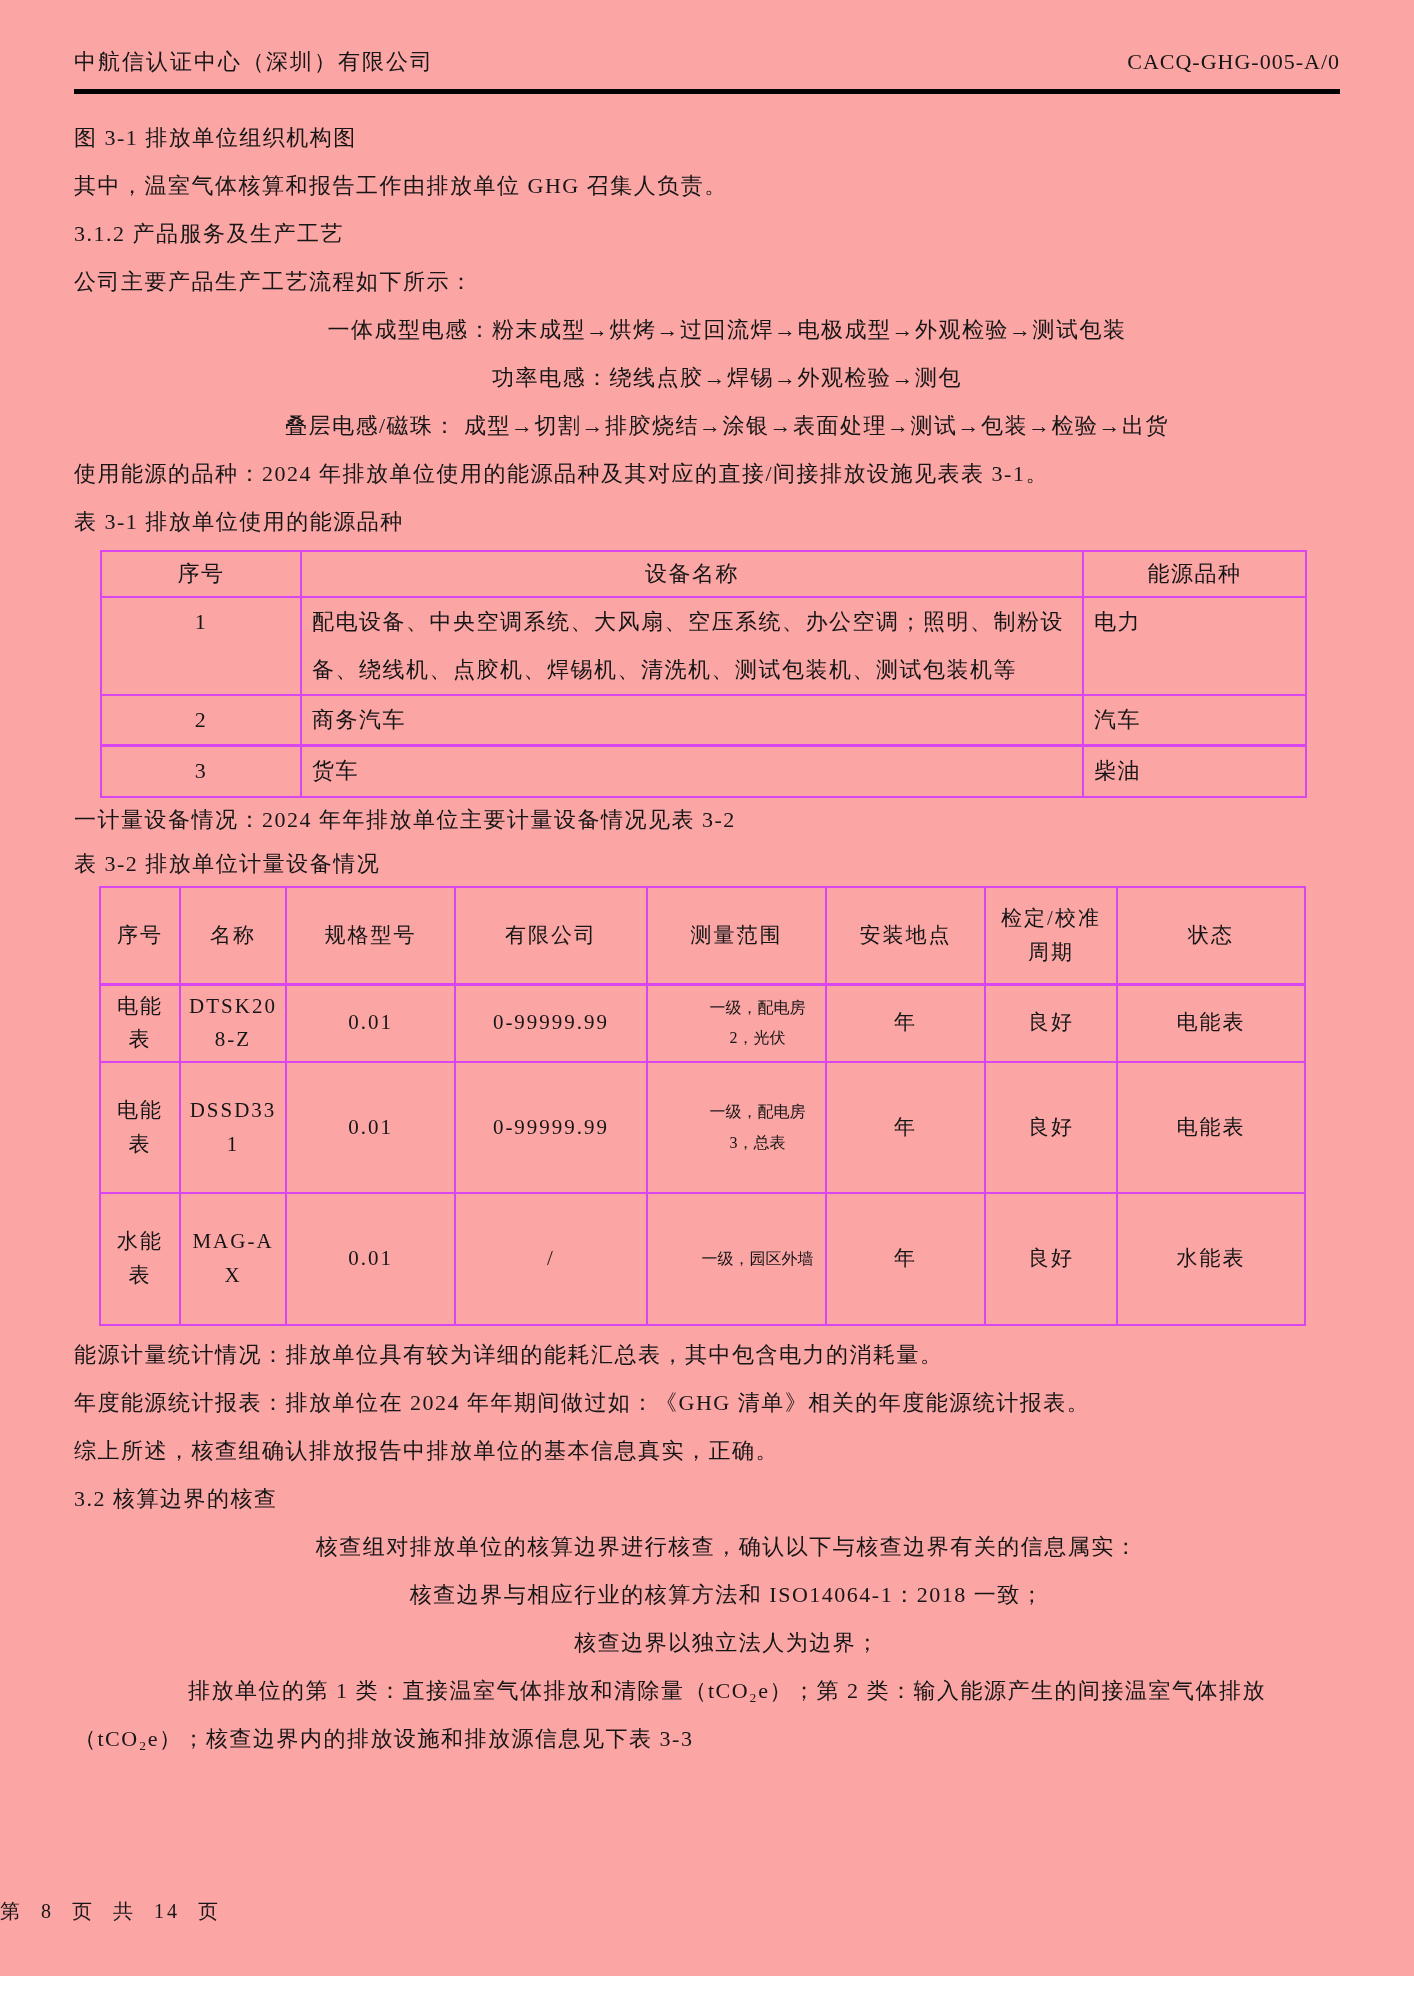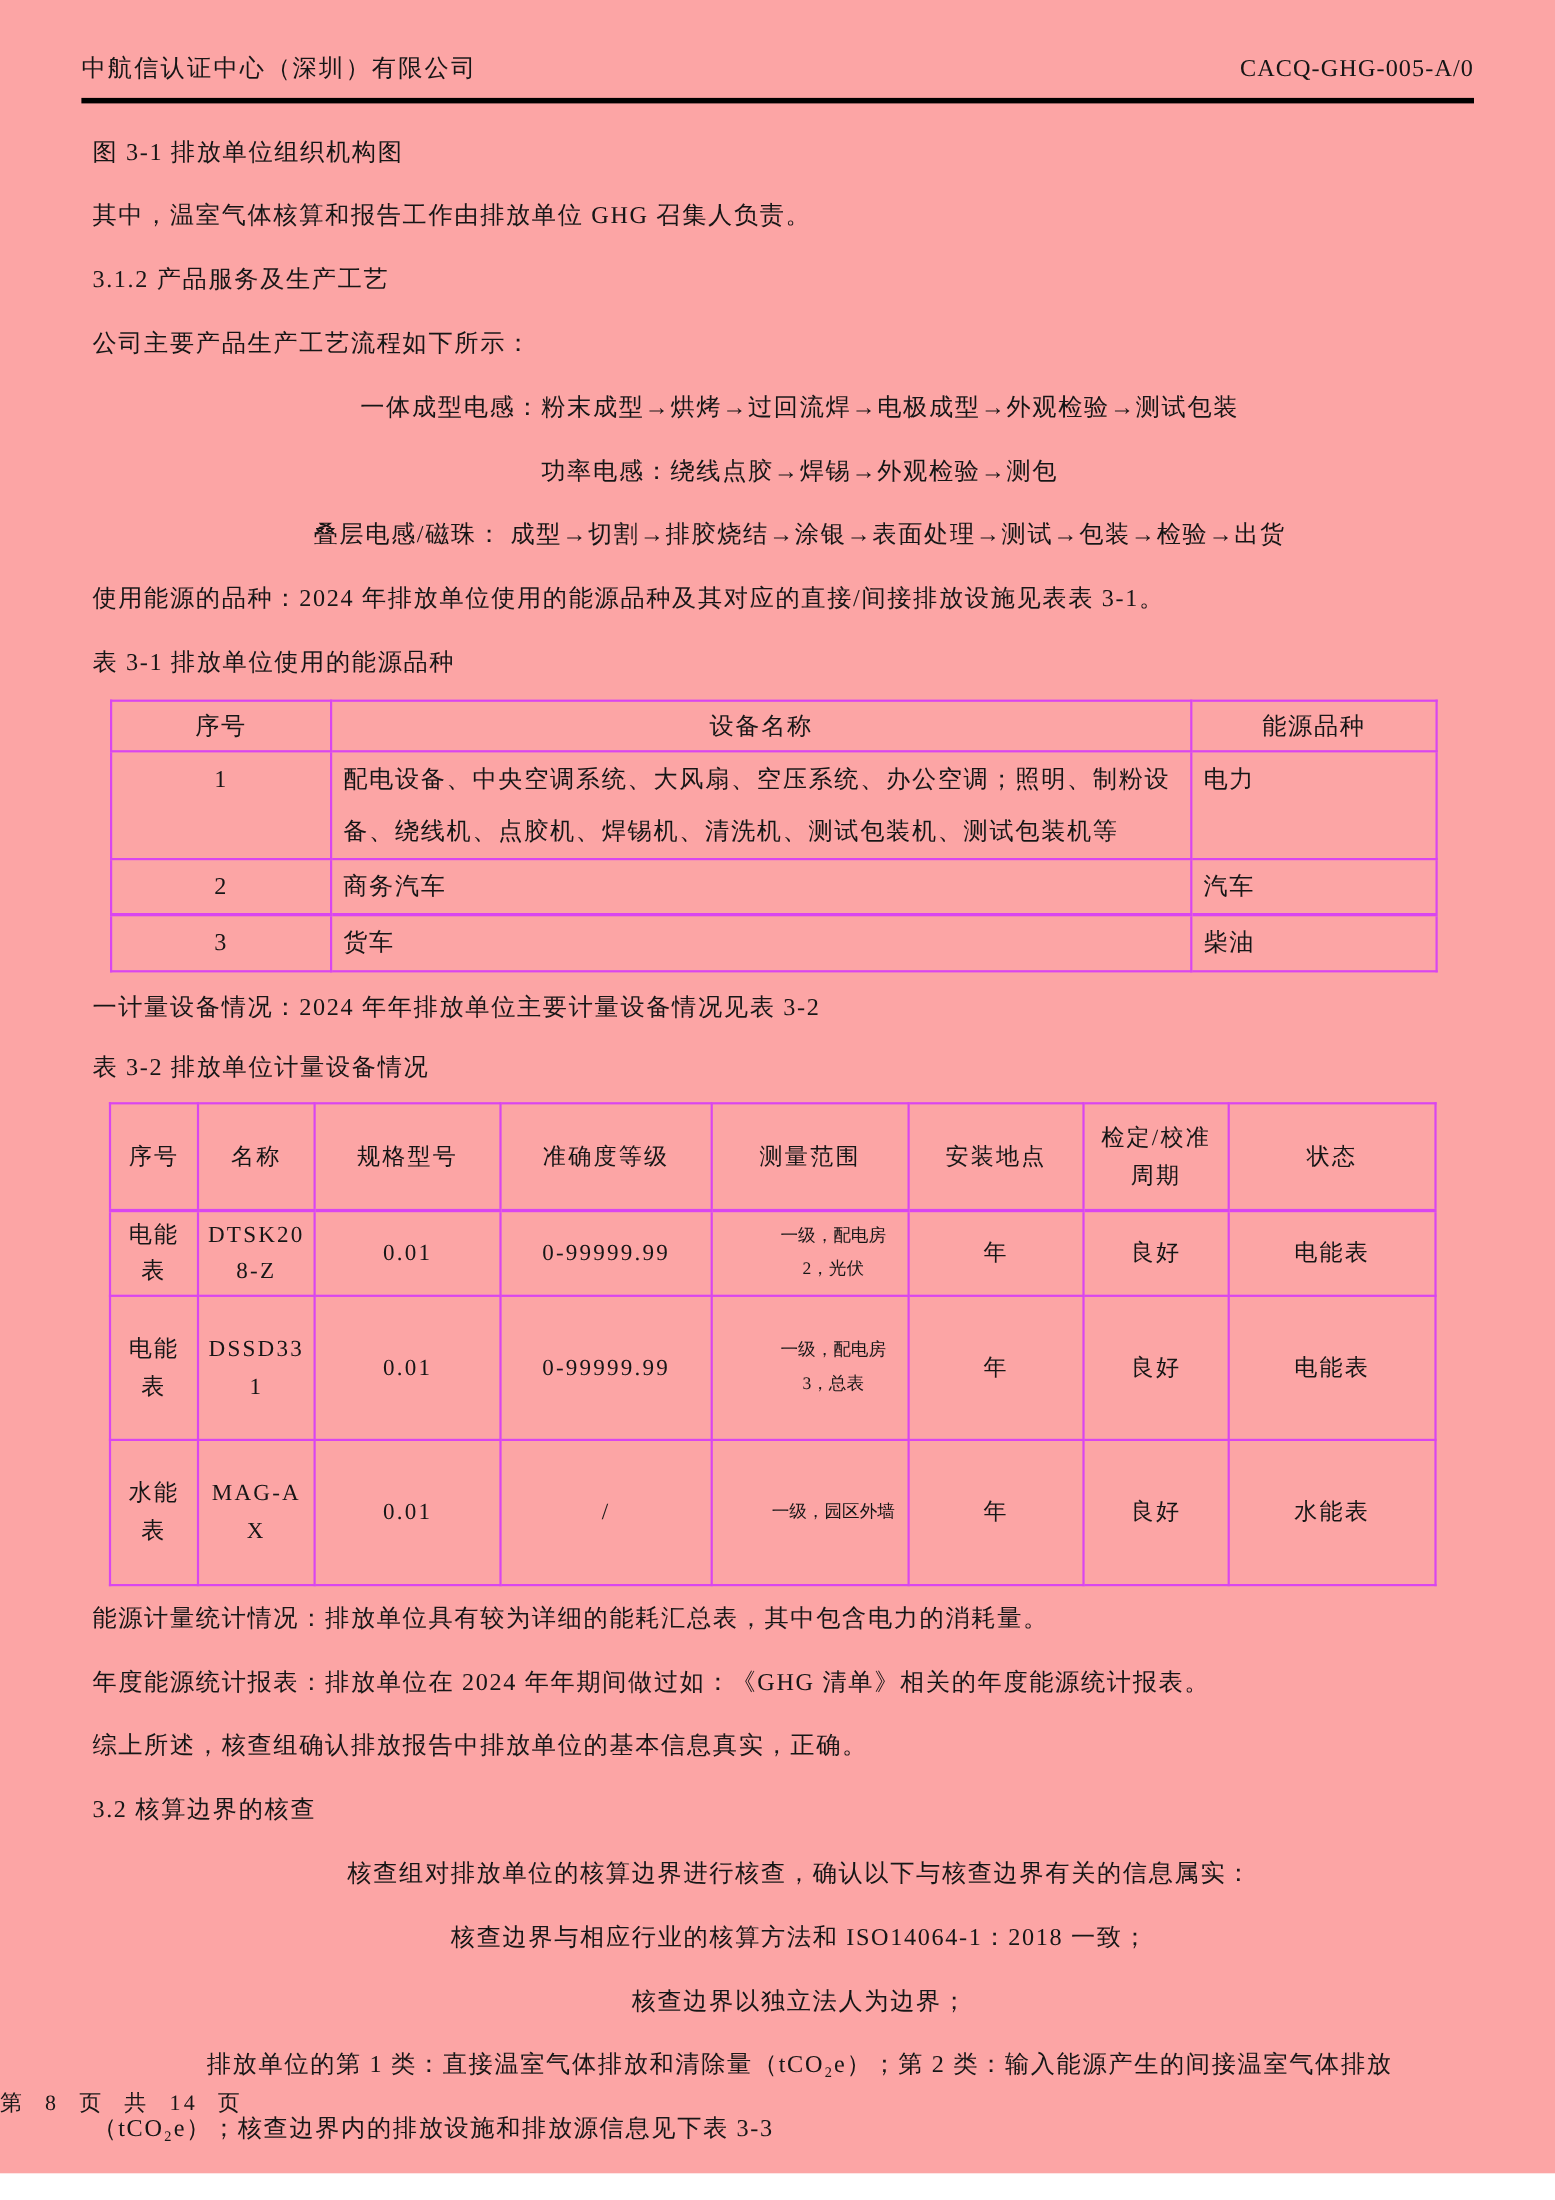--- a/index.html
+++ b/index.html
@@ -16,21 +16,21 @@
   .header{
     display:flex;justify-content:space-between;align-items:flex-end;
     padding-top:48px;
     font-size:22px;line-height:28px;
   }
   .header .company{letter-spacing:2px;}
   .header .doccode{letter-spacing:1px;font-family:"Liberation Serif","DejaVu Serif",serif;margin-left:40px;}
   .rule{height:5px;background:#000;margin-top:13px;}
   .content{margin-top:20px;}
   .line{
-    margin:10px;font-size:22px;line-height:48px;letter-spacing:1.5px;
+    margin:0;font-size:22px;line-height:48px;letter-spacing:1.5px;
     white-space:nowrap;
   }
   .indent{padding-left:40px;text-align:center;}
   .sp10{line-height:44px;}
   
   table{border-collapse:collapse;table-layout:fixed;}
   td,th{border:2px solid #d946ef;font-weight:normal;box-sizing:border-box;}
   .t1{width:1205px;margin:4px 0 0 26px;font-size:22px;letter-spacing:1.5px;}
   .t1 th{height:46px;text-align:center;}
   .t1 td{padding:0 10px;}
@@ -117,21 +117,21 @@
         <col style="width:179px">
           <col style="width:159px">
           <col style="width:132px">
           <col style="width:188px">
       </colgroup>
       <tbody>
           <tr>
         <th>序号</th>
         <th>名称</th>
         <th>规格型号</th>
-        <th>准确度等级</th>
+        <th>有限公司</th>
         <th>测量范围</th>
         <th>安装地点</th>
         <th>检定/校准周期</th>
         <th>状态</th>
       </tr>
       <tr class="hr1">
         <td>电能表</td>
         <td>DTSK208-Z</td>
         <td>0.01</td>
         <td>0-99999.99</td>

